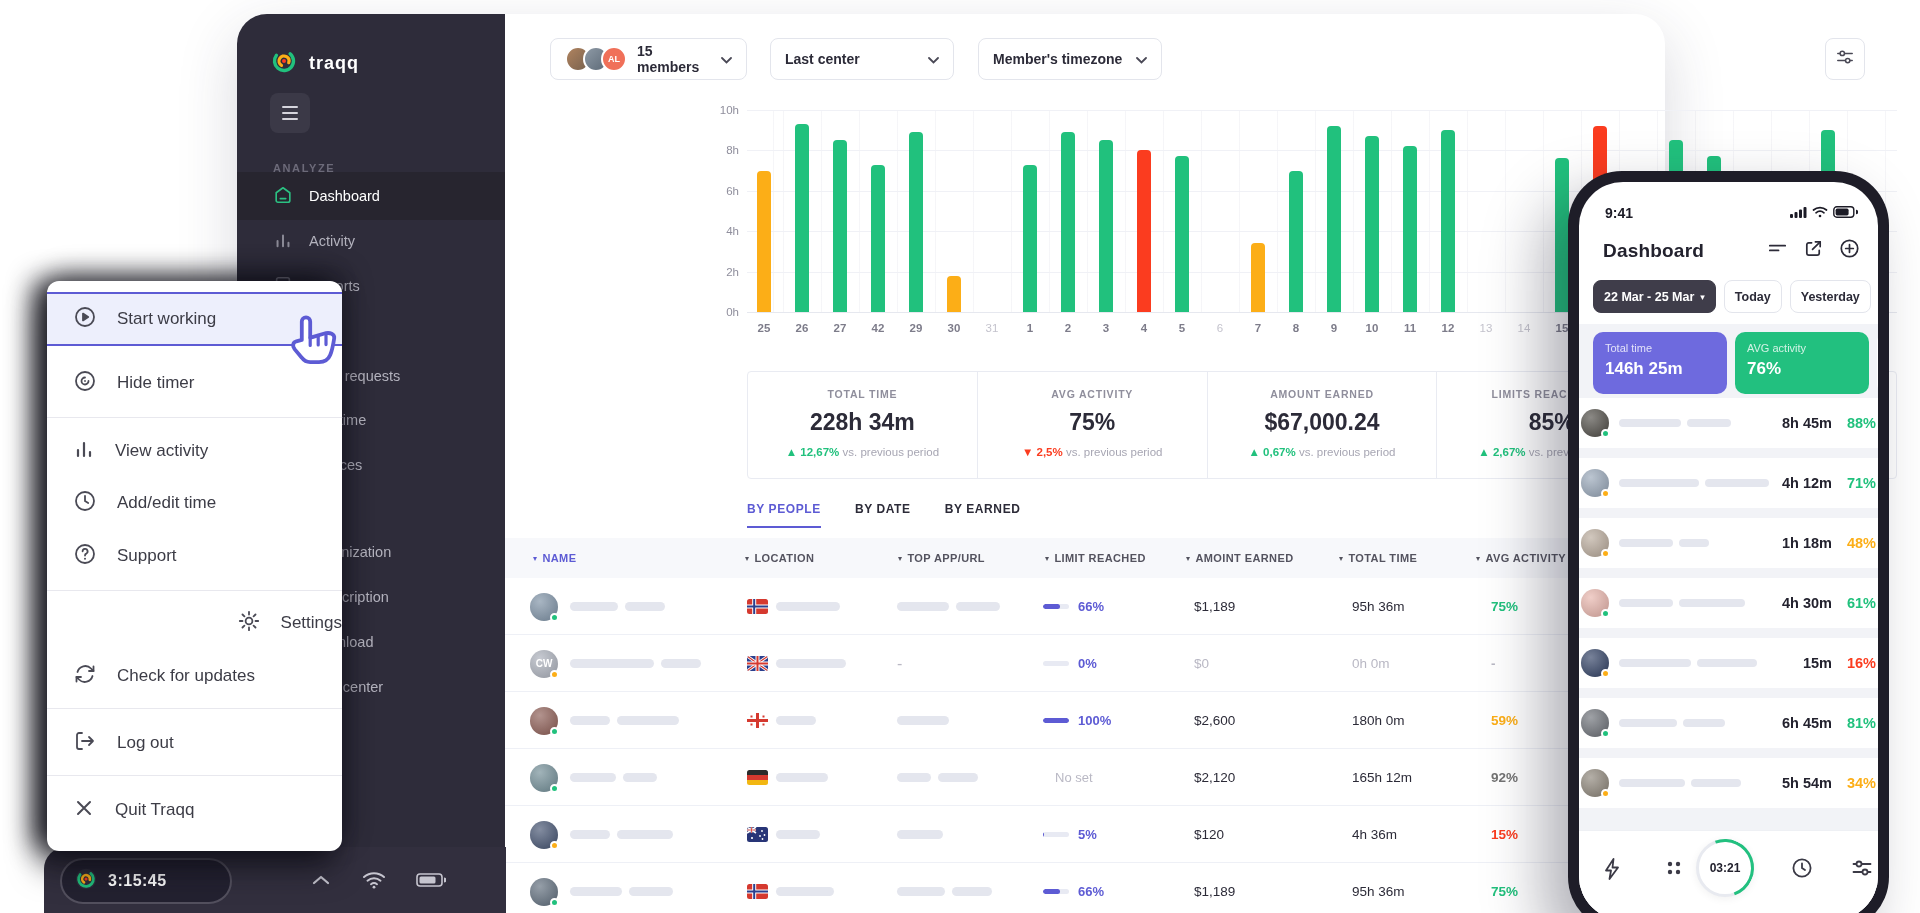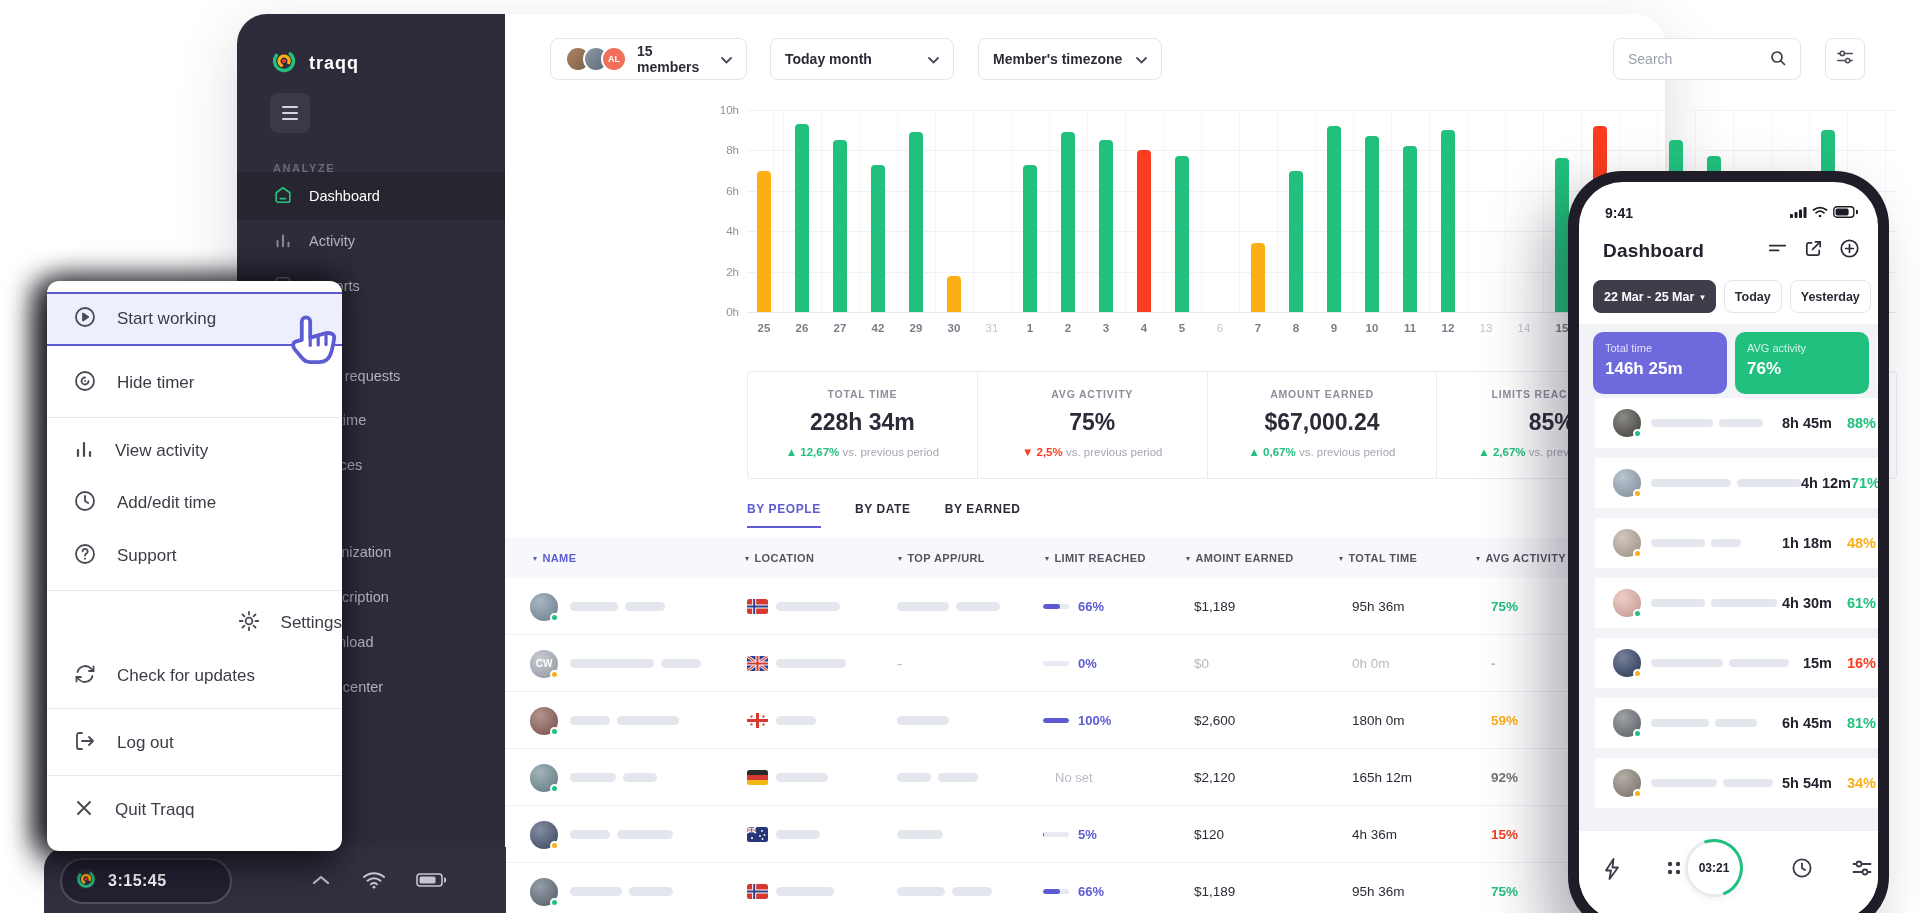--- a/index.html
+++ b/index.html
@@ -97,29 +97,29 @@
   .ptitle .ticons { margin-left:auto; display:flex; gap:15px; color:#2c2b38; }
   .chips { position:absolute; top:98px; left:14px; right:0; display:flex; gap:8px; }
   .chip { height:33px; border-radius:8px; display:flex; align-items:center; justify-content:center; gap:6px;
     font-size:12.5px; font-weight:bold; color:#2c2b38; border:1px solid #e3e5ec; background:#fff; padding:0 10px; white-space:nowrap; }
   .chip.dark { background:#3f3d4a; color:#fff; border-color:#3f3d4a; }
   .pgrey { position:absolute; top:142px; left:0; right:0; bottom:0; background:#f2f3f7; }
   .pcards { position:absolute; top:150px; left:14px; display:flex; gap:8px; }
   .pcard { width:134px; height:62px; border-radius:10px; padding:10px 12px; color:#fff; }
   .pcard .l { font-size:11px; opacity:.8; }
   .pcard .v { font-size:17px; font-weight:800; margin-top:5px; }
-  .prow { position:absolute; left:16px; width:299px; height:50px; background:#fff; display:flex; align-items:center; padding:0 18px; }
+  .prow { position:absolute; left:0; width:299px; height:50px; background:#fff; display:flex; align-items:center; padding:0 2px; }
   .pav { width:28px; height:28px; border-radius:50%; position:relative; flex:0 0 auto; }
   .prow .pills { display:flex; gap:6px; margin-left:10px; }
   .prow .pill { height:8px; }
   .prow .time { margin-left:auto; font-size:14.5px; font-weight:bold; color:#23222e; white-space:nowrap; }
   .prow .pct { width:44px; text-align:right; font-size:14.5px; font-weight:bold; }
   .pbottom { position:absolute; left:0; right:0; top:648px; height:90px; background:#fff; border-top:1px solid #eef0f4; z-index:3; }
   .pbottom .ic { position:absolute; top:26px; color:#3b3a46; }
-  .ptimer { position:absolute; left:106px; top:8px; width:58px; height:58px; background:#fff; border-radius:50%;
+  .ptimer { position:absolute; left:117px; top:8px; width:58px; height:58px; background:#fff; border-radius:50%;
     display:flex; align-items:center; justify-content:center; font-size:12px; font-weight:bold; color:#23222e;
     border:3px solid #e8eaf0; box-shadow:0 2px 8px rgba(0,0,0,.06); }
   .ptimer::before { content:""; position:absolute; inset:-3px; border-radius:50%; border:3px solid transparent;
     border-top-color:#22c07f; border-right-color:#22c07f; transform:rotate(25deg); }
 
   
   .taskbar { position:absolute; left:44px; top:847px; width:462px; height:66px; background:#322f3e; border-radius:22px 0 0 0; z-index:3; }
   .tpill { position:absolute; left:16px; top:11px; width:172px; height:46px; background:#232130; border:2px solid #53505e;
     border-radius:26px; display:flex; align-items:center; gap:10px; padding:0 12px; }
   .tpill .tt { color:#fff; font-size:16px; font-weight:bold; letter-spacing:.5px; }
@@ -241,46 +241,37 @@
         </span>
         <span>15 members</span>
         <span class="caret">
           <svg width="11" height="7" viewBox="0 0 11 7" fill="none">
               <path d="M1 1l4.5 4.5L10 1" stroke="currentColor" stroke-width="1.8" stroke-linecap="round"></path>
             </svg>
         </span>
       </div>
 
       <div class="dd" style="left:265px; width:184px;">
-        <span>Today month</span>
+        <span>Last center</span>
         <span class="caret">
           <svg width="11" height="7" viewBox="0 0 11 7" fill="none">
               <path d="M1 1l4.5 4.5L10 1" stroke="currentColor" stroke-width="1.8" stroke-linecap="round"></path>
             </svg>
         </span>
       </div>
 
       <div class="dd" style="left:473px; width:184px;">
         <span>Member's timezone</span>
         <span class="caret">
           <svg width="11" height="7" viewBox="0 0 11 7" fill="none">
               <path d="M1 1l4.5 4.5L10 1" stroke="currentColor" stroke-width="1.8" stroke-linecap="round"></path>
             </svg>
         </span>
       </div>
 
-      <div class="searchbox" style="left:1108px; width:188px;">
-        <span>Search</span>
-        <span style="margin-left:auto; color:#3c3b47;">
-          <svg width="16" height="16" viewBox="0 0 16 16" fill="none">
-              <circle cx="7" cy="7" r="5" stroke="currentColor" stroke-width="1.7"></circle>
-              <path d="M11 11l3.5 3.5" stroke="currentColor" stroke-width="1.7" stroke-linecap="round"></path>
-            </svg>
-        </span>
-      </div>
 
       <div class="iconbtn" style="left:1320px;">
         <span>
           <svg width="18" height="18" viewBox="0 0 20 20" fill="none" stroke="currentColor" stroke-width="1.7" stroke-linecap="round">
             <path d="M2 6h16M2 14h16"></path>
               <circle cx="7" cy="6" r="2.4" fill="#fff"></circle>
               <circle cx="13" cy="14" r="2.4" fill="#fff"></circle>
           </svg>
         </span>
       </div>

